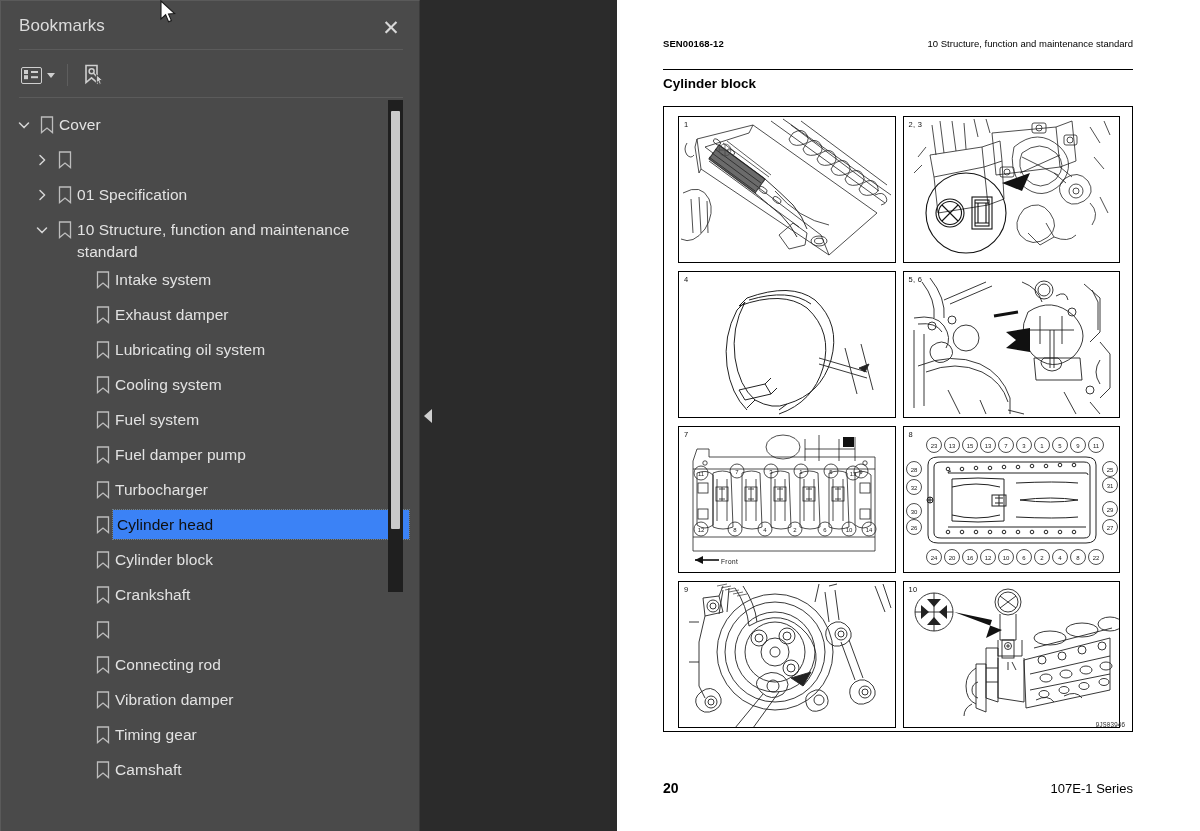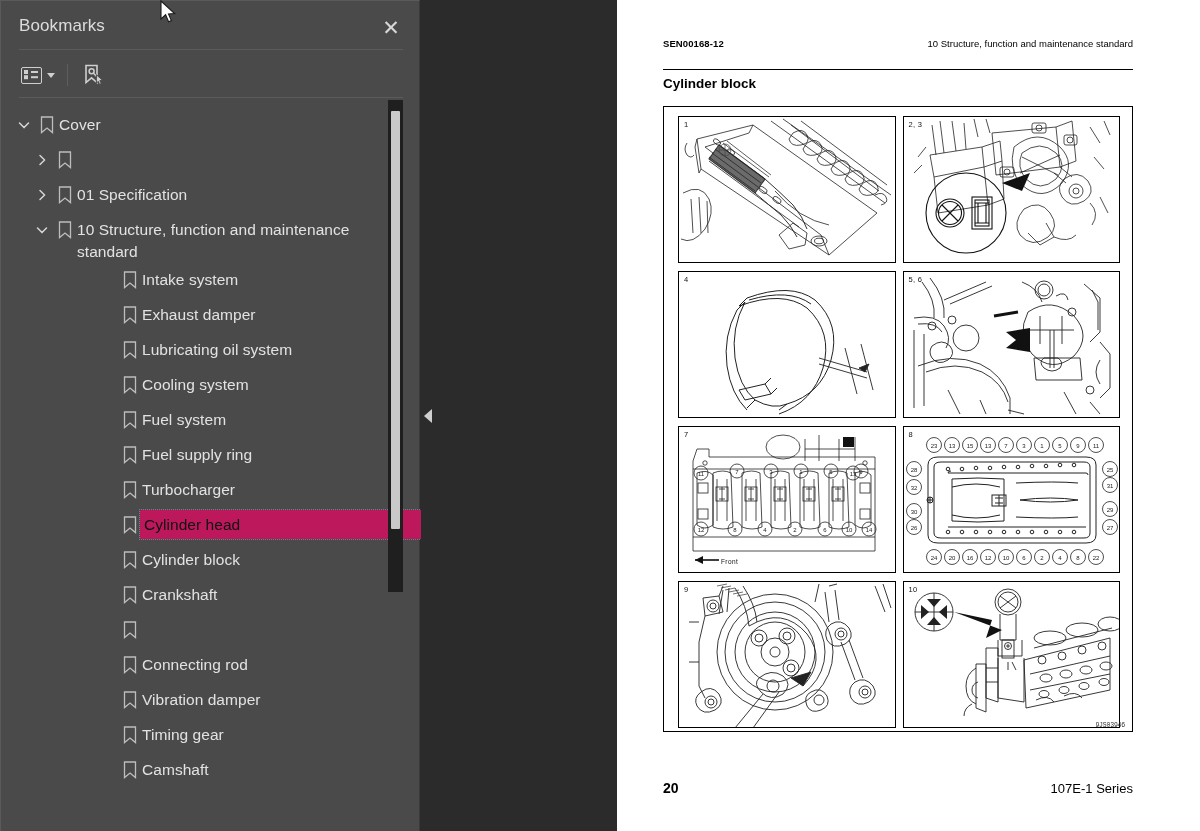--- a/index.html
+++ b/index.html
@@ -118,23 +118,23 @@
     font-size: 15.5px;
     color: #e2e2e2;
     line-height: 33px;
     padding-right: 14px;
     white-space: pre-wrap;
     letter-spacing: .05px;
   }
   .lbl.multi { line-height: 22px; padding-top: 6px; }
   .node.lvl0 > .node-row { padding-left: 12px; }
   .node.lvl1 > .node-row { padding-left: 30px; }
-  .node.lvl2 > .node-row { padding-left: 95px; }
+  .node.lvl2 > .node-row { padding-left: 68px; }
   .node.sel .lbl {
-    background: #be185d;
+    background: #3b82f6;
     color: #101010;
     outline: 1px dotted #70808a;
     padding-left: 4px;
     margin-left: -2px;
     display: block;
     width: 296px;
     height: 29px;
     line-height: 29px;
     margin-top: 2px;
   }
@@ -393,21 +393,21 @@
           </div>
         </div>
         <div class="node lvl2">
           <div class="node-row">
             <span class="twisty"></span>
             <span class="bm-ico">
               <svg width="14" height="18" viewBox="0 0 14 18">
                 <path d="M1.5 1 h11 v15.6 l-5.5 -4.6 l-5.5 4.6 z" fill="none" stroke="#bdbdbd" stroke-width="1.3"></path>
               </svg>
             </span>
-            <span class="lbl">Fuel supply ring</span>
+            <span class="lbl">Fuel damper pump</span>
           </div>
         </div>
         <div class="node lvl2">
           <div class="node-row">
             <span class="twisty"></span>
             <span class="bm-ico">
               <svg width="14" height="18" viewBox="0 0 14 18">
                 <path d="M1.5 1 h11 v15.6 l-5.5 -4.6 l-5.5 4.6 z" fill="none" stroke="#bdbdbd" stroke-width="1.3"></path>
               </svg>
             </span>

